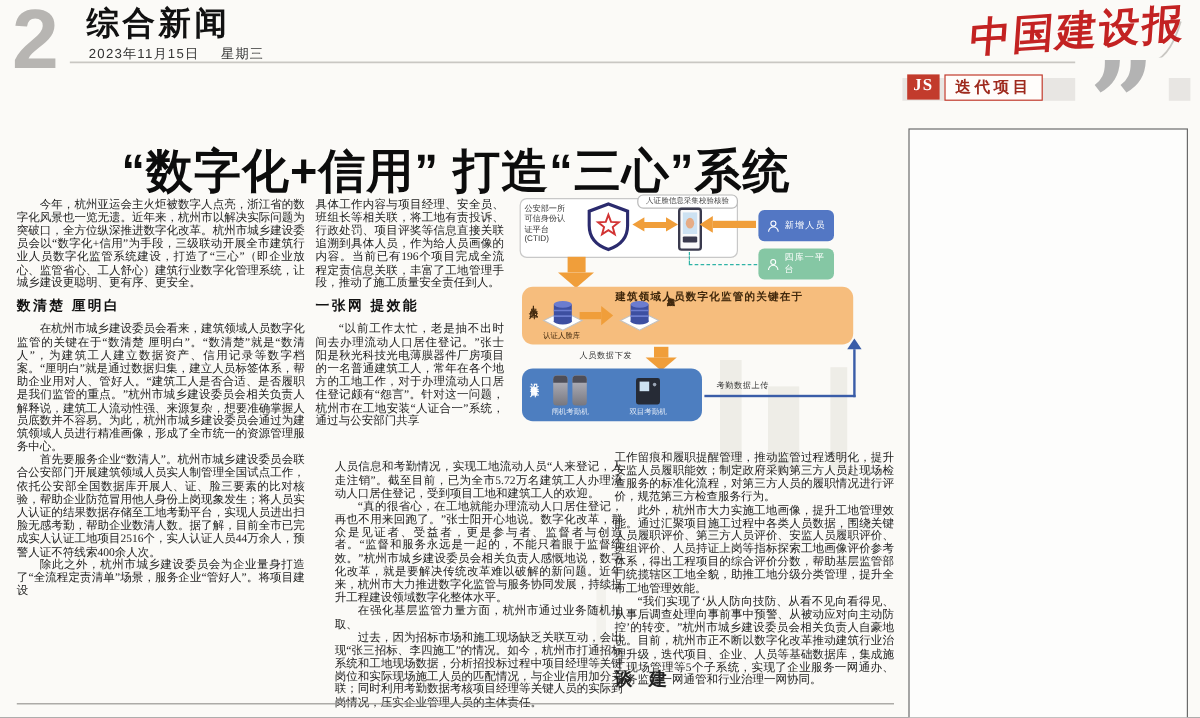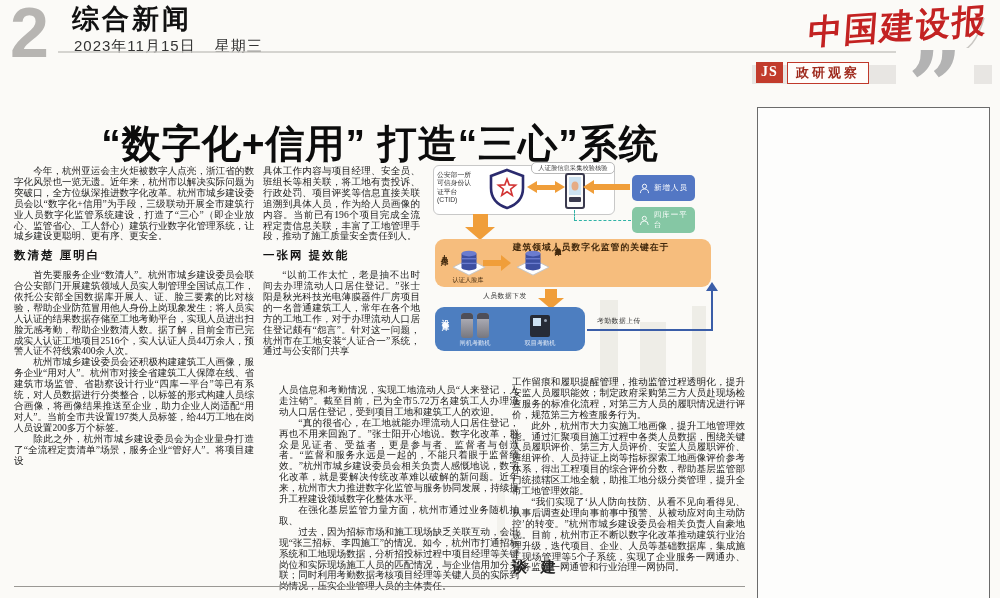--- a/index.html
+++ b/index.html
@@ -2,21 +2,21 @@
 <html><head>
 <meta charset="utf-8">
 <style>
   html,body{margin:0;padding:0;background:#777;}
   .page{position:relative;width:1000px;height:598px;background:#fbfaf7;overflow:hidden;
         font-family:"Liberation Serif",serif;color:#1a1a1a;}
 
   
   .pagenum{position:absolute;left:10px;top:-2px;font:bold 70px/1 "Liberation Sans",sans-serif;color:#b7b5b2;}
   .section-title{position:absolute;left:72px;top:6px;font:bold 27px/1 "Liberation Sans",sans-serif;letter-spacing:3px;color:#111;}
-  .dateline{position:absolute;left:74px;top:37px;font-size:15px;color:#333;letter-spacing:1px;font-family:"Liberation Sans",sans-serif;}
+  .dateline{position:absolute;left:74px;top:37px;font-size:11px;color:#333;letter-spacing:1px;font-family:"Liberation Sans",sans-serif;}
   .dateline .wd{margin-left:14px;}
   .header-swoosh{position:absolute;left:58px;top:14px;width:935px;height:44px;}
   .masthead{position:absolute;left:798px;top:8px;width:200px;text-align:center;
             font:bold 34px/1.1 "Liberation Serif",serif;color:#c32222;
             transform:rotate(-4deg) skewX(-8deg);letter-spacing:2px;}
 
   
   .obs-strip{position:absolute;left:752px;top:65px;width:240px;height:19px;background:#e8e6e3;}
   .obs-badge{position:absolute;left:756px;top:62px;padding:2px 5px;background:#c23b2c;color:#fff;
              font:bold 14px/1.2 "Liberation Serif",serif;letter-spacing:1px;}
@@ -100,40 +100,40 @@
     <span>2023年11月15日</span>
     <span class="wd">星期三</span>
   </div>
   <svg class="header-swoosh" viewBox="0 0 935 44">
     <path d="M0,38 H898 Q916,38 926,4" fill="none" stroke="#c9c7c3" stroke-width="1.5"></path>
   </svg>
   <div class="masthead">中国建设报</div>
 
   <div class="obs-strip"></div>
   <div class="obs-badge">JS</div>
-  <div class="obs-label">政研观察</div>
+  <div class="obs-label">迭代项目</div>
   <div class="obs-box"></div>
   <div class="obs-quote">”</div>
   <div class="blur-body"></div>
   <span class="blur-patch" style="left:820px;top:250px;width:60px;height:30px;"></span>
   <span class="blur-patch" style="left:805px;top:430px;width:80px;height:24px;"></span>
   <div class="blur-headline"></div>
 
   <h1 class="headline">“数字化+信用” 打造“三心”系统</h1>
 
   <span class="wm" style="left:600px;top:300px;width:18px;height:92px;"></span>
   <span class="wm" style="left:640px;top:322px;width:26px;height:70px;"></span>
   <span class="wm" style="left:692px;top:306px;width:14px;height:86px;"></span>
   <span class="wm" style="left:497px;top:480px;width:8px;height:85px;opacity:.35;"></span>
 
   <div class="col" id="col-a">
     <p>今年，杭州亚运会主火炬被数字人点亮，浙江省的数字化风景也一览无遗。近年来，杭州市以解决实际问题为突破口，全方位纵深推进数字化改革。杭州市城乡建设委员会以“数字化+信用”为手段，三级联动开展全市建筑行业人员数字化监管系统建设，打造了“三心”（即企业放心、监管省心、工人舒心）建筑行业数字化管理系统，让城乡建设更聪明、更有序、更安全。</p>
     <h3>数清楚 厘明白</h3>
+    <p>在杭州市城乡建设委员会看来，建筑领域人员数字化监管的关键在于“数清楚 厘明白”。“数清楚”就是“数清人”，为建筑工人建立数据资产、信用记录等数字档案。“厘明白”就是通过数据归集，建立人员标签体系，帮助企业用对人、管好人。“建筑工人是否合适、是否履职是我们监管的重点。”杭州市城乡建设委员会相关负责人解释说，建筑工人流动性强、来源复杂，想要准确掌握人员底数并不容易。为此，杭州市城乡建设委员会通过为建筑领域人员进行精准画像，形成了全市统一的资源管理服务中心。</p>
     <p>首先要服务企业“数清人”。杭州市城乡建设委员会联合公安部门开展建筑领域人员实人制管理全国试点工作，依托公安部全国数据库开展人、证、脸三要素的比对核验，帮助企业防范冒用他人身份上岗现象发生；将人员实人认证的结果数据存储至工地考勤平台，实现人员进出扫脸无感考勤，帮助企业数清人数。据了解，目前全市已完成实人认证工地项目2516个，实人认证人员44万余人，预警人证不符线索400余人次。</p>
-    <p>杭州市城乡建设委员会还积极构建建筑工人画像，服务企业“用对人”。杭州市对接全省建筑工人保障在线、省建筑市场监管、省勘察设计行业“四库一平台”等已有系统，对人员数据进行分类整合，以标签的形式构建人员综合画像，将画像结果推送至企业，助力企业人岗适配“用对人”。当前全市共设置197类人员标签，给44万工地在岗人员设置200多万个标签。</p>
     <p>除此之外，杭州市城乡建设委员会为企业量身打造了“全流程定责清单”场景，服务企业“管好人”。将项目建设</p>
   </div>
 
   <div class="col" id="col-b-top">
     <p class="cont">具体工作内容与项目经理、安全员、班组长等相关联，将工地有责投诉、行政处罚、项目评奖等信息直接关联追溯到具体人员，作为给人员画像的内容。当前已有196个项目完成全流程定责信息关联，丰富了工地管理手段，推动了施工质量安全责任到人。</p>
     <h3>一张网 提效能</h3>
     <p>“以前工作太忙，老是抽不出时间去办理流动人口居住登记。”张士阳是秋光科技光电薄膜器件厂房项目的一名普通建筑工人，常年在各个地方的工地工作，对于办理流动人口居住登记颇有“怨言”。针对这一问题，杭州市在工地安装“人证合一”系统，通过与公安部门共享</p>
   </div>
 
   <div class="col" id="col-b-bottom">

